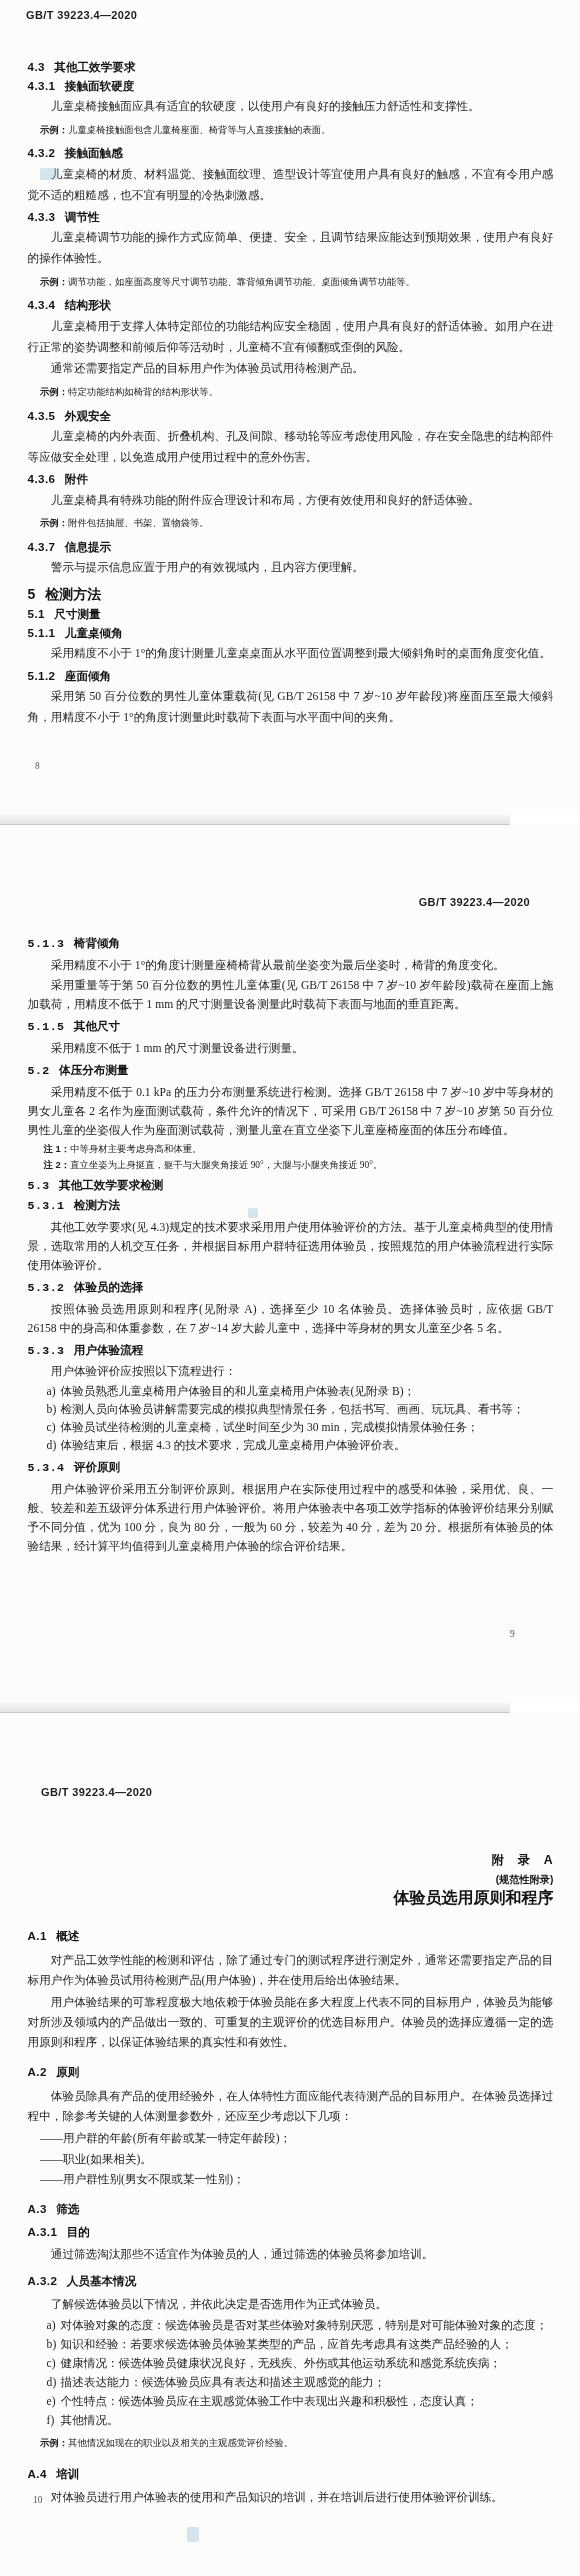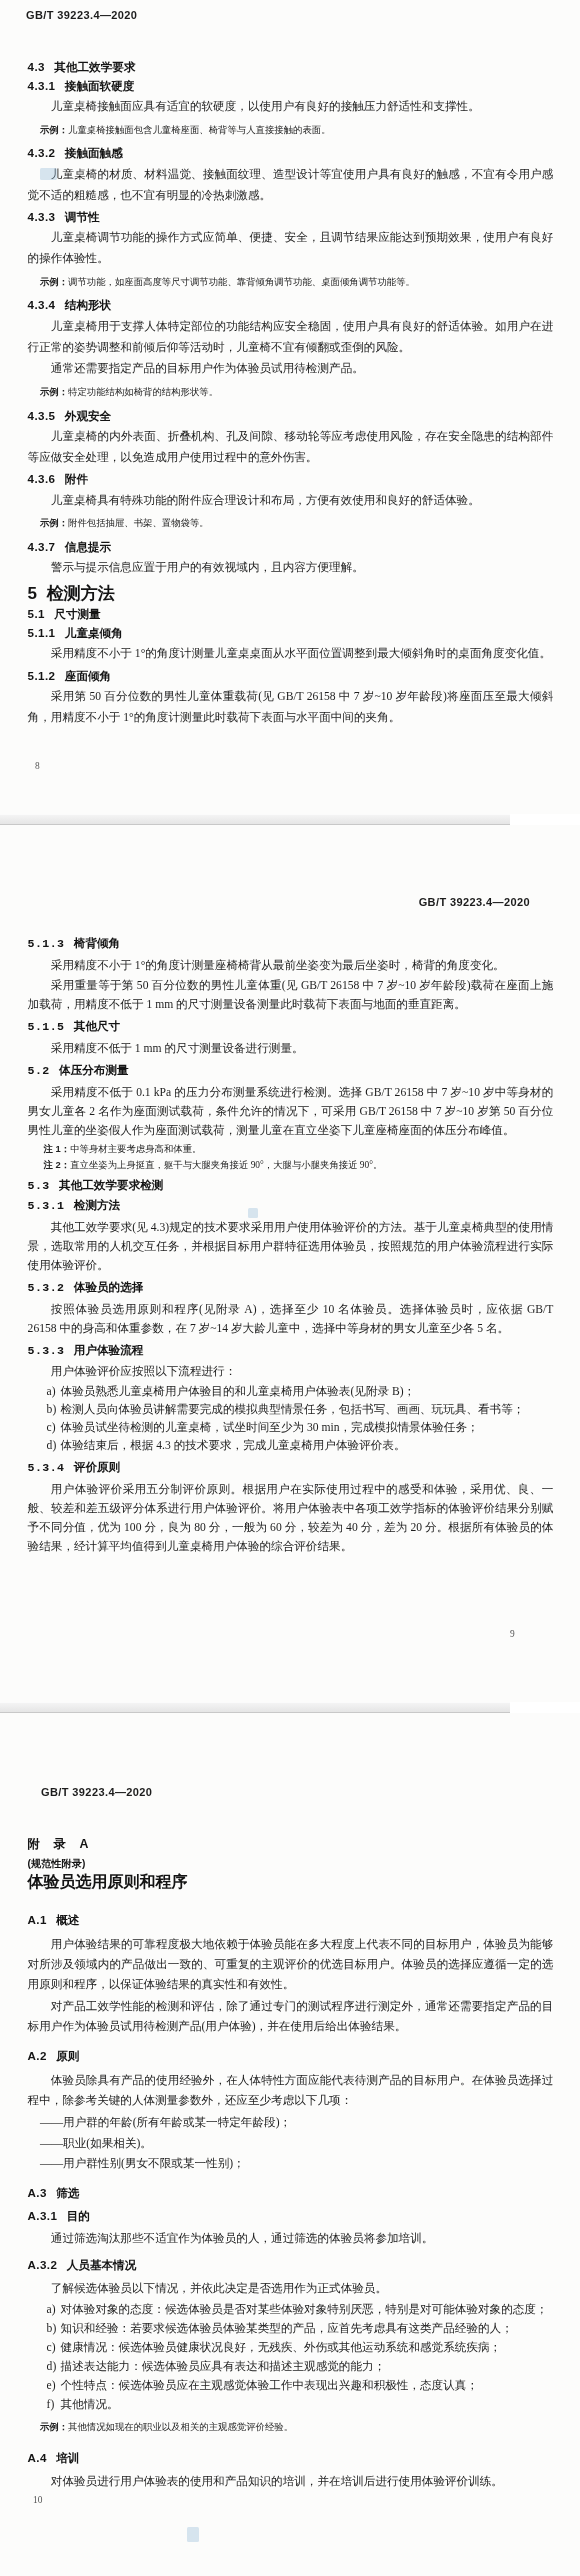--- a/index.html
+++ b/index.html
@@ -17,42 +17,42 @@
   .page-1 .page-number{left:35px;top:761px;}
   .page-2 .page-number{left:510px;top:804px;}
   .page-3 .page-number{left:33px;top:782px;}
   .page-body{padding:0 27.6px;}
   .page-1 .page-body{padding-top:54px;}
   .page-2 .page-body{padding-top:106px;}
   .page-3 .page-body{padding-top:122px;}
 
   .hd{font-family:"Liberation Sans","DejaVu Sans",sans-serif;font-weight:bold;color:#141414;font-size:11.6px;line-height:14.5px;margin:4.4px 0 2.9px;}
   .hd .hd-label{margin-right:9.4px;letter-spacing:0.4px;}
-  .h1{font-size:17px;margin:8.7px 0 5.1px;}
+  .h1{font-size:14px;margin:8.7px 0 5.1px;}
   .h2{margin:5.8px 0 3.6px;}
   .page-3 .hd{margin:8.7px 0 5.8px;}
   .page-3 .h2{margin:11.6px 0 7.3px;}
   .page-2 .hd{margin:5.8px 0 4.4px;font-family:Liberation Mono, monospace;}
 
   .para{font-size:11.6px;line-height:21px;color:#1d1d1d;text-align:justify;text-indent:2em;margin:0.7px 0;}
   .page-2 .para{line-height:19px;margin:1.5px 0;}
   .page-3 .para{line-height:20.3px;margin:1.5px 0;}
 
   .example,.note{font-size:9.4px;line-height:23px;color:#222;margin:0 0 2.2px;padding-left:12.3px;text-align:justify;}
   .note{padding-left:16px;line-height:16px;margin:0;}
   .sm-label{font-weight:bold;font-family:"Liberation Sans","DejaVu Sans",sans-serif;}
 
   .list{margin:0.7px 0;}
   .li{position:relative;font-size:11.6px;line-height:18px;padding-left:33px;color:#1d1d1d;text-align:justify;}
   .page-3 .li{line-height:19px;}
   .li .li-label{position:absolute;left:19px;}
 
   .dash{font-size:11.6px;line-height:20.3px;padding-left:12.3px;color:#1d1d1d;}
 
-  .appendix-title{text-align:left;font-family:"Liberation Sans","DejaVu Sans",sans-serif;font-weight:bold;color:#141414;margin:0 0 22px;}
+  .appendix-title{text-align:right;font-family:"Liberation Sans","DejaVu Sans",sans-serif;font-weight:bold;color:#141414;margin:16px 0 22px;}
   .appendix-title .line-0{font-size:12.3px;line-height:19.6px;letter-spacing:0.7px;}
   .appendix-title .line-1{font-size:10.2px;line-height:17.4px;}
   .appendix-title .line-2{font-size:16px;line-height:19px;}
 
   .wm{position:absolute;background:rgba(142,182,215,.35);border-radius:1.5px;}
   .wm-1{left:40px;top:168px;width:17.4px;height:11.6px;}
   .wm-2{left:248px;top:383px;width:10.2px;height:10.2px;}
   .wm-3{left:187px;top:814px;width:11.6px;height:14.5px;}
 </style>
 </head>
@@ -132,22 +132,22 @@
 
   <section class="page page-3">
     <div class="page-header">GB/T 39223.4—2020</div>
     <div class="page-body">
         <div class="appendix-title">
           <div class="line-0">附　录　A</div>
           <div class="line-1">(规范性附录)</div>
           <div class="line-2">体验员选用原则和程序</div>
         </div>
         <div class="hd h2"><span class="hd-label">A.1</span><span class="hd-title">概述</span></div>
+        <div class="para">对产品工效学性能的检测和评估，除了通过专门的测试程序进行测定外，通常还需要指定产品的目标用户作为体验员试用待检测产品(用户体验)，并在使用后给出体验结果。</div>
         <div class="para">用户体验结果的可靠程度极大地依赖于体验员能在多大程度上代表不同的目标用户，体验员为能够对所涉及领域内的产品做出一致的、可重复的主观评价的优选目标用户。体验员的选择应遵循一定的选用原则和程序，以保证体验结果的真实性和有效性。</div>
-        <div class="para">对产品工效学性能的检测和评估，除了通过专门的测试程序进行测定外，通常还需要指定产品的目标用户作为体验员试用待检测产品(用户体验)，并在使用后给出体验结果。</div>
         <div class="hd h2"><span class="hd-label">A.2</span><span class="hd-title">原则</span></div>
         <div class="para">体验员除具有产品的使用经验外，在人体特性方面应能代表待测产品的目标用户。在体验员选择过程中，除参考关键的人体测量参数外，还应至少考虑以下几项：</div>
         <div class="dash">——用户群的年龄(所有年龄或某一特定年龄段)；</div>
         <div class="dash">——职业(如果相关)。</div>
         <div class="dash">——用户群性别(男女不限或某一性别)；</div>
         <div class="hd h2"><span class="hd-label">A.3</span><span class="hd-title">筛选</span></div>
         <div class="hd h3"><span class="hd-label">A.3.1</span><span class="hd-title">目的</span></div>
         <div class="para">通过筛选淘汰那些不适宜作为体验员的人，通过筛选的体验员将参加培训。</div>
         <div class="hd h3"><span class="hd-label">A.3.2</span><span class="hd-title">人员基本情况</span></div>
         <div class="para">了解候选体验员以下情况，并依此决定是否选用作为正式体验员。</div>

